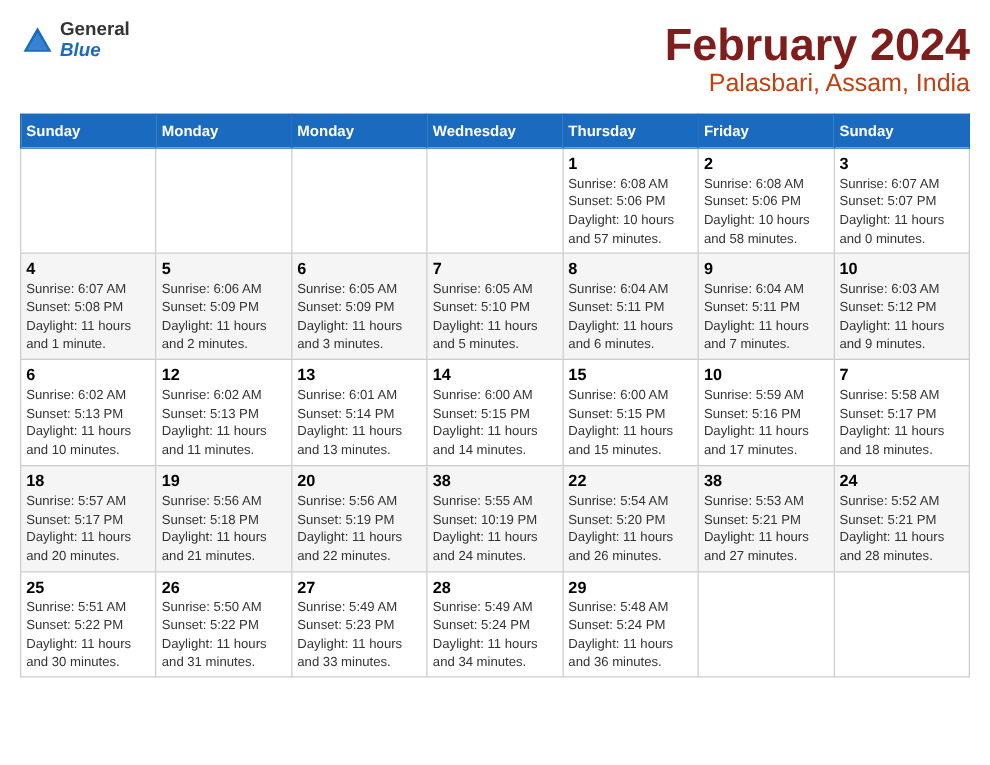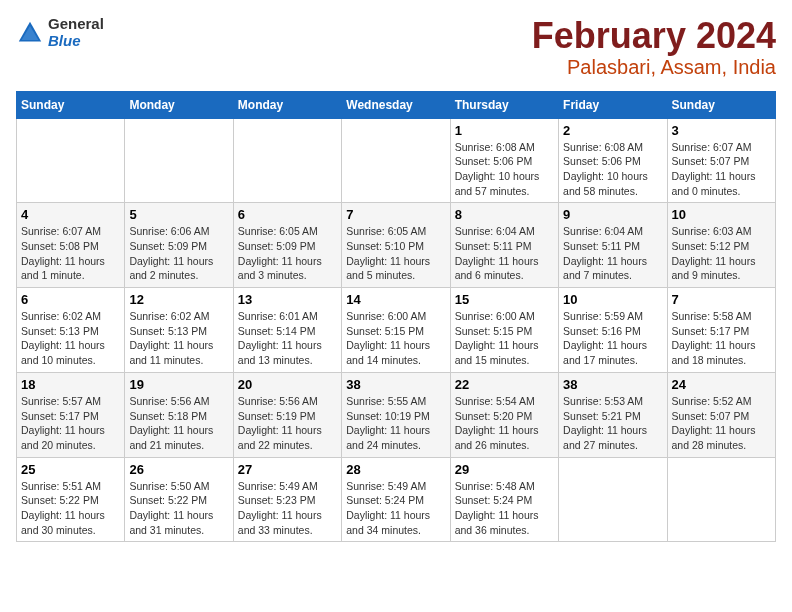--- a/index.html
+++ b/index.html
@@ -272,21 +272,21 @@
         </td>
         <td>
           <span class="day-num">38</span>
           <div class="day-info">Sunrise: 5:53 AM
 Sunset: 5:21 PM
 Daylight: 11 hours and 27 minutes.</div>
         </td>
         <td>
           <span class="day-num">24</span>
           <div class="day-info">Sunrise: 5:52 AM
-Sunset: 5:07 PM
+Sunset: 5:21 PM
 Daylight: 11 hours and 28 minutes.</div>
         </td>
       </tr>
       <tr>
         <td>
           <span class="day-num">25</span>
           <div class="day-info">Sunrise: 5:51 AM
 Sunset: 5:22 PM
 Daylight: 11 hours and 30 minutes.</div>
         </td>

